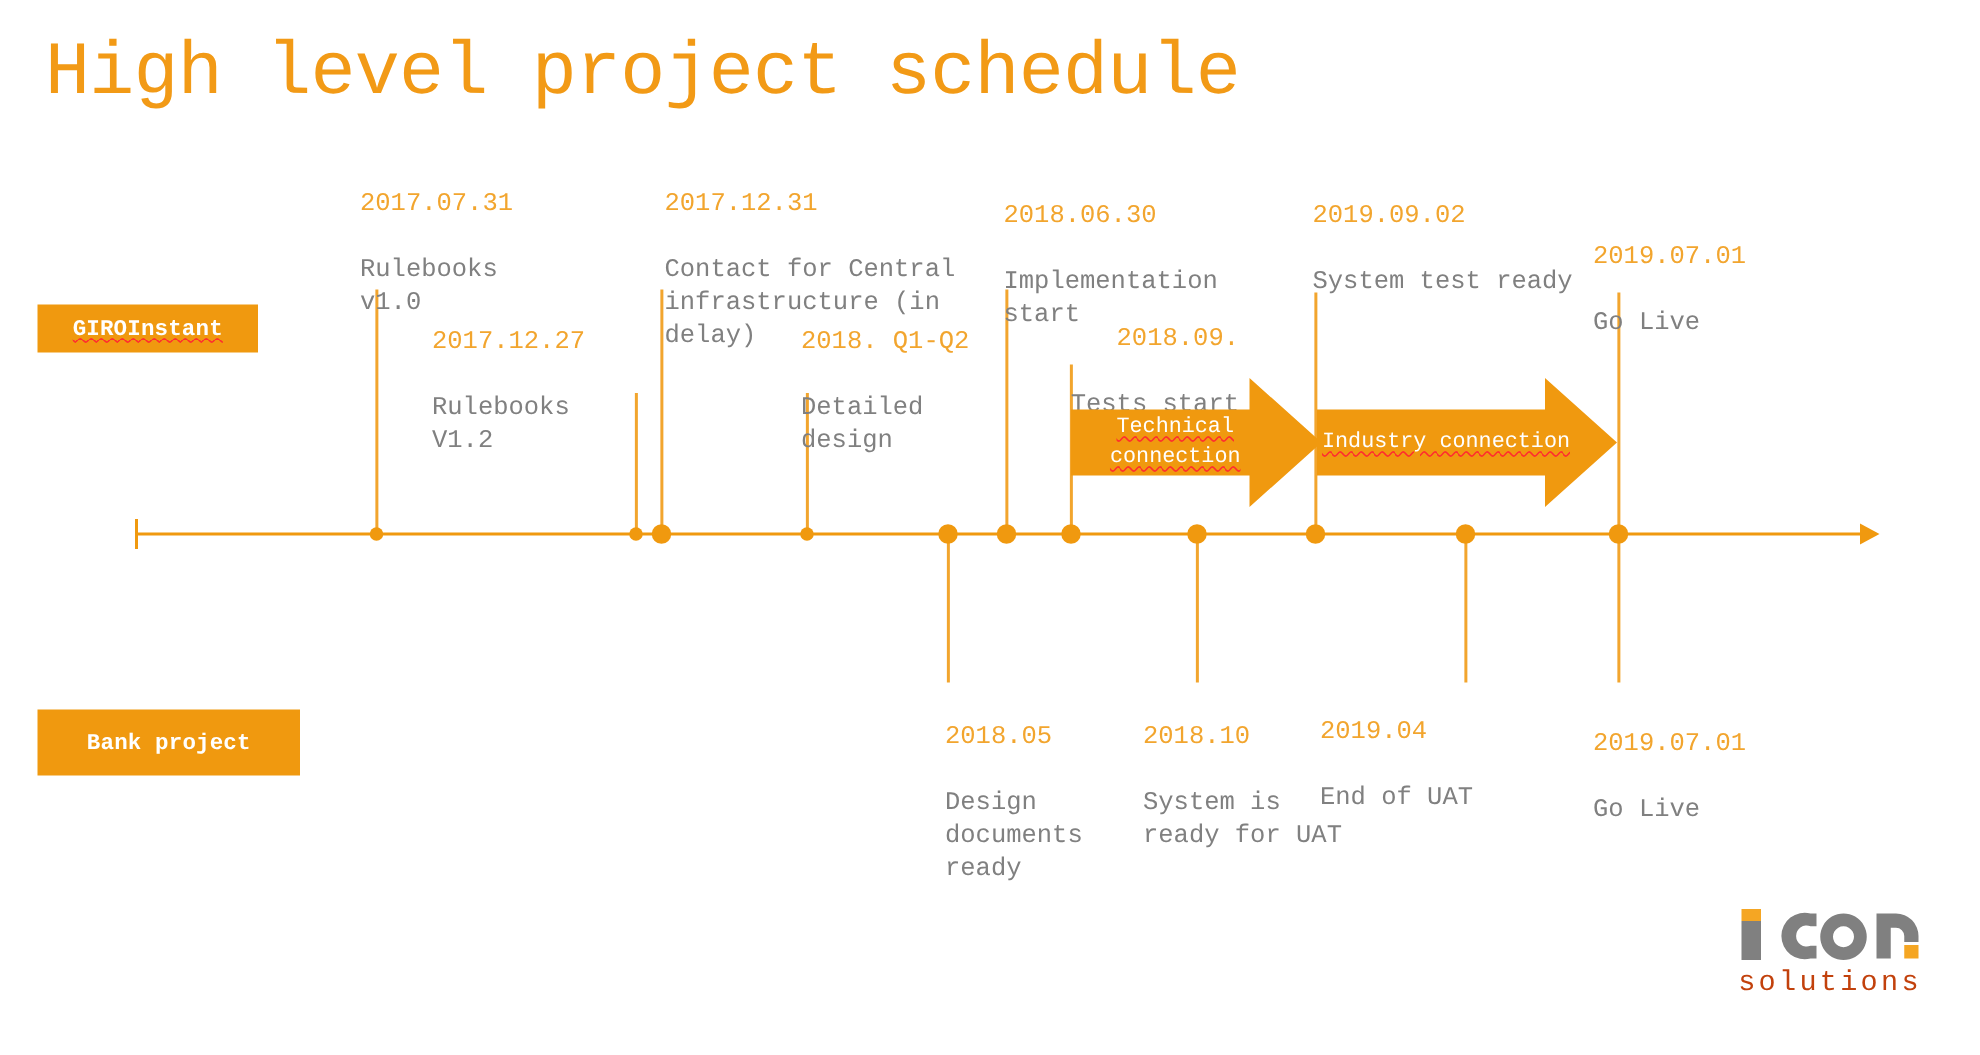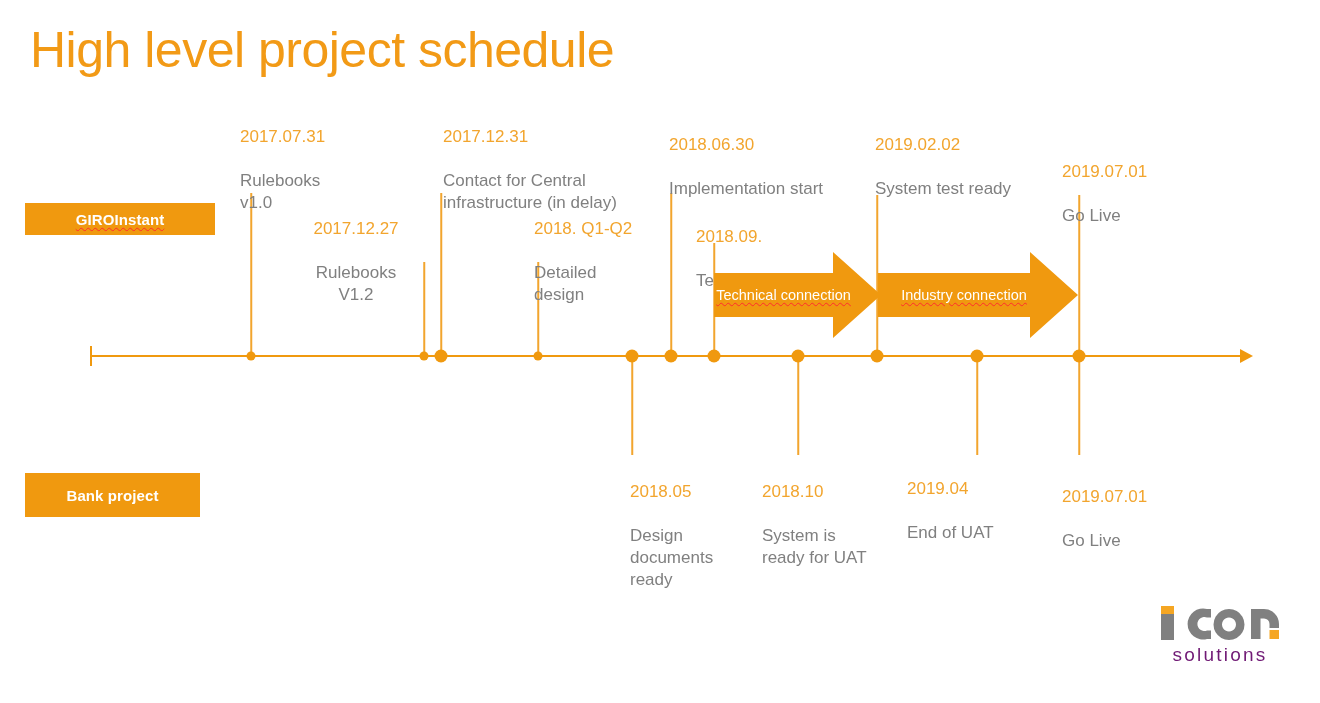--- a/index.html
+++ b/index.html
@@ -12,20 +12,21 @@
     height: 703px;
     position: relative;
     overflow: hidden;
     font-family: "Liberation Sans", sans-serif;
     -webkit-font-smoothing: antialiased;
   }
   .slide {
     position: absolute;
     inset: 0;
     background: #ffffff;
+    font-family: Liberation Mono, monospace;
   }
 
   
   .title {
     position: absolute;
     left: 30px;
     top: 18px;
     font-size: 50px;
     line-height: 64px;
     font-weight: 400;
@@ -46,21 +47,21 @@
     justify-content: center;
     letter-spacing: 0.1px;
   }
   .lane-badge .spell {
     text-decoration: underline;
     text-decoration-color: #ff2d2d;
     text-decoration-style: wavy;
     text-decoration-thickness: 1px;
     text-underline-offset: 2px;
   }
-  #lane-giro { left: 25px; top: 203px; width: 190px; height: 32px; }
+  #lane-giro { left: 25px; top: 203px; width: 147px; height: 32px; }
   #lane-bank { left: 25px; top: 473px; width: 175px; height: 44px; }
 
   
   .axis-line {
     position: absolute;
     left: 90px;
     top: 355px;
     width: 1152px;
     height: 2px;
     background: #F0990F;
@@ -108,21 +109,21 @@
     font-size: 17px;
     line-height: 22px;
     color: #808080;
     white-space: pre-line;
   }
   .ms .date {
     display: block;
     color: #F2A52E;
   }
   .ms .desc { display: block; }
-  .ms.align-right { text-align: center; }
+  .ms.align-right { text-align: left; }
 
   
   .blockarrow {
     position: absolute;
     color: #ffffff;
     font-size: 14.5px;
     line-height: 20px;
     text-align: center;
     display: flex;
     align-items: center;
@@ -152,21 +153,21 @@
     height: 82px;
   }
   .logo-word {
     position: absolute;
     left: 0;
     top: 52px;
     width: 130px;
     text-align: center;
     font-size: 19px;
     letter-spacing: 2.2px;
-    color: #701a75;
+    color: #c2410c;
   }
 </style>
 </head>
 <body>
 
 <div class="slide">
 
   <div class="title">High level project schedule</div>
 
   <div class="lane-badge" id="lane-giro">
@@ -228,27 +229,27 @@
     <span class="date">2018. Q1-Q2</span>
     <span class="desc">Detailed
 design</span>
   </div>
 
   <div class="ms" style="left:669px; top:112px; width:200px;">
     <span class="date">2018.06.30</span>
     <span class="desc">Implementation start</span>
   </div>
 
-  <div class="ms" style="left:696px; top:204px; width:130px;">
+  <div class="ms" style="left:696px; top:194px; width:130px;text-align:right;">
     <span class="date">2018.09.</span>
     <span class="desc">Tests start</span>
   </div>
 
   <div class="ms" style="left:875px; top:112px; width:180px;">
-    <span class="date">2019.02.02</span>
+    <span class="date">2019.09.02</span>
     <span class="desc">System test ready</span>
   </div>
 
   <div class="ms" style="left:1062px; top:139px; width:150px;">
     <span class="date">2019.07.01</span>
     <span class="desc">Go Live</span>
   </div>
 
   <div class="ms" style="left:630px; top:459px; width:130px;">
     <span class="date">2018.05</span>
@@ -256,21 +257,21 @@
 documents
 ready</span>
   </div>
 
   <div class="ms" style="left:762px; top:459px; width:140px;">
     <span class="date">2018.10</span>
     <span class="desc">System is
 ready for UAT</span>
   </div>
 
-  <div class="ms" style="left:907px; top:456px; width:140px;">
+  <div class="ms" style="left:880px; top:456px; width:140px;">
     <span class="date">2019.04</span>
     <span class="desc">End of UAT</span>
   </div>
 
   <div class="ms" style="left:1062px; top:464px; width:150px;">
     <span class="date">2019.07.01</span>
     <span class="desc">Go Live</span>
   </div>
 
   <div class="blockarrow" style="left:714px; top:252px; width:167px; height:86px;">

